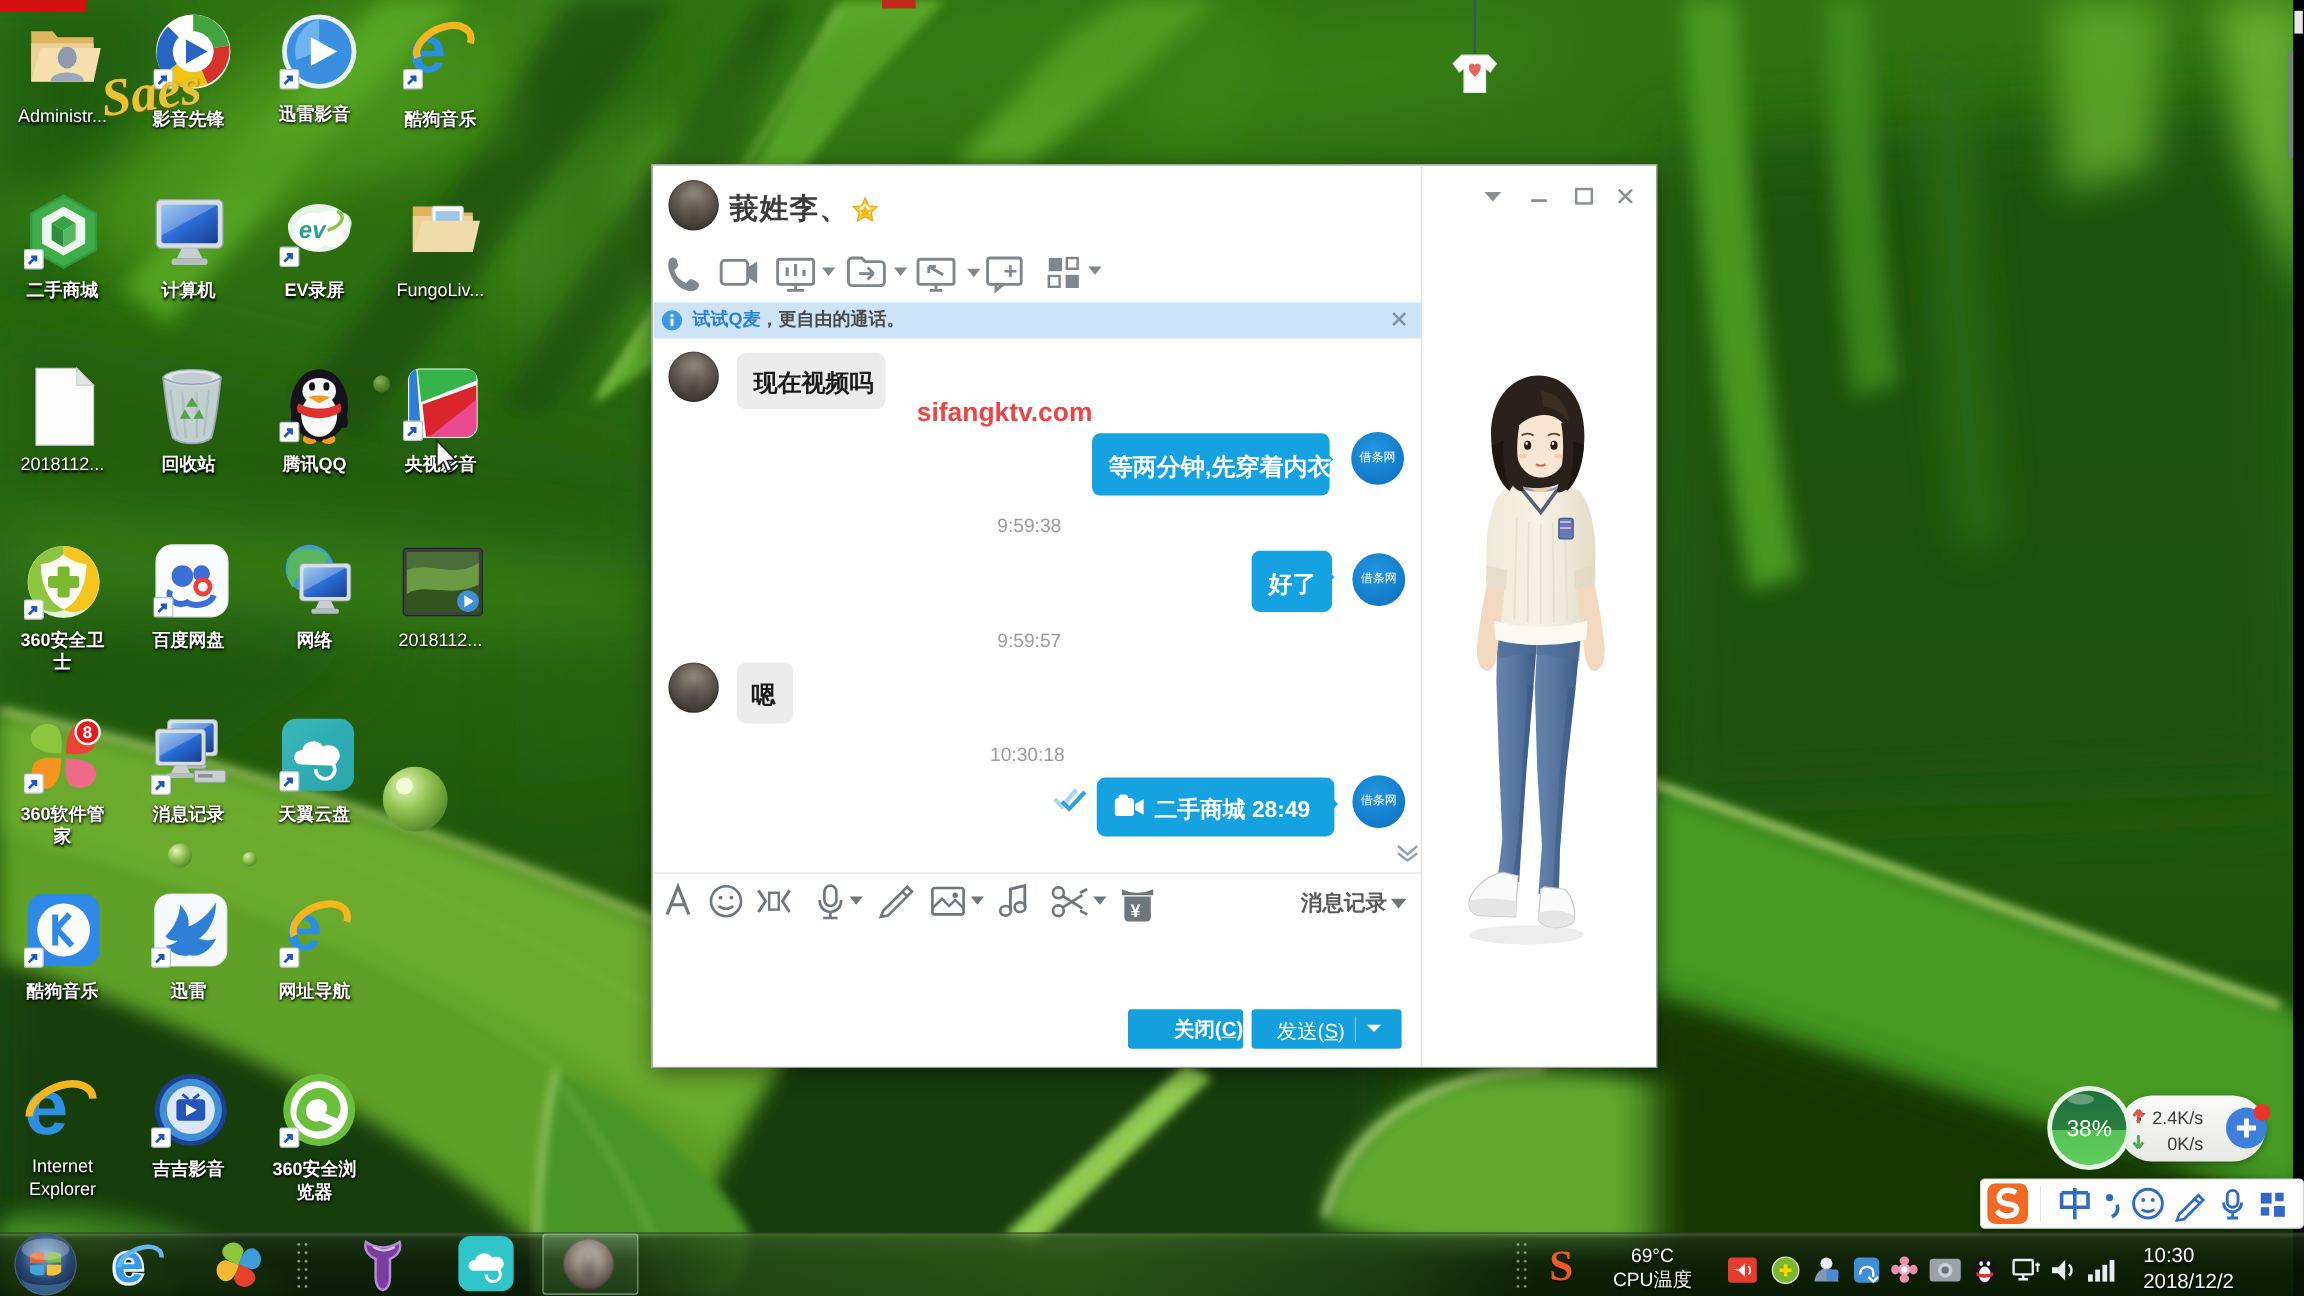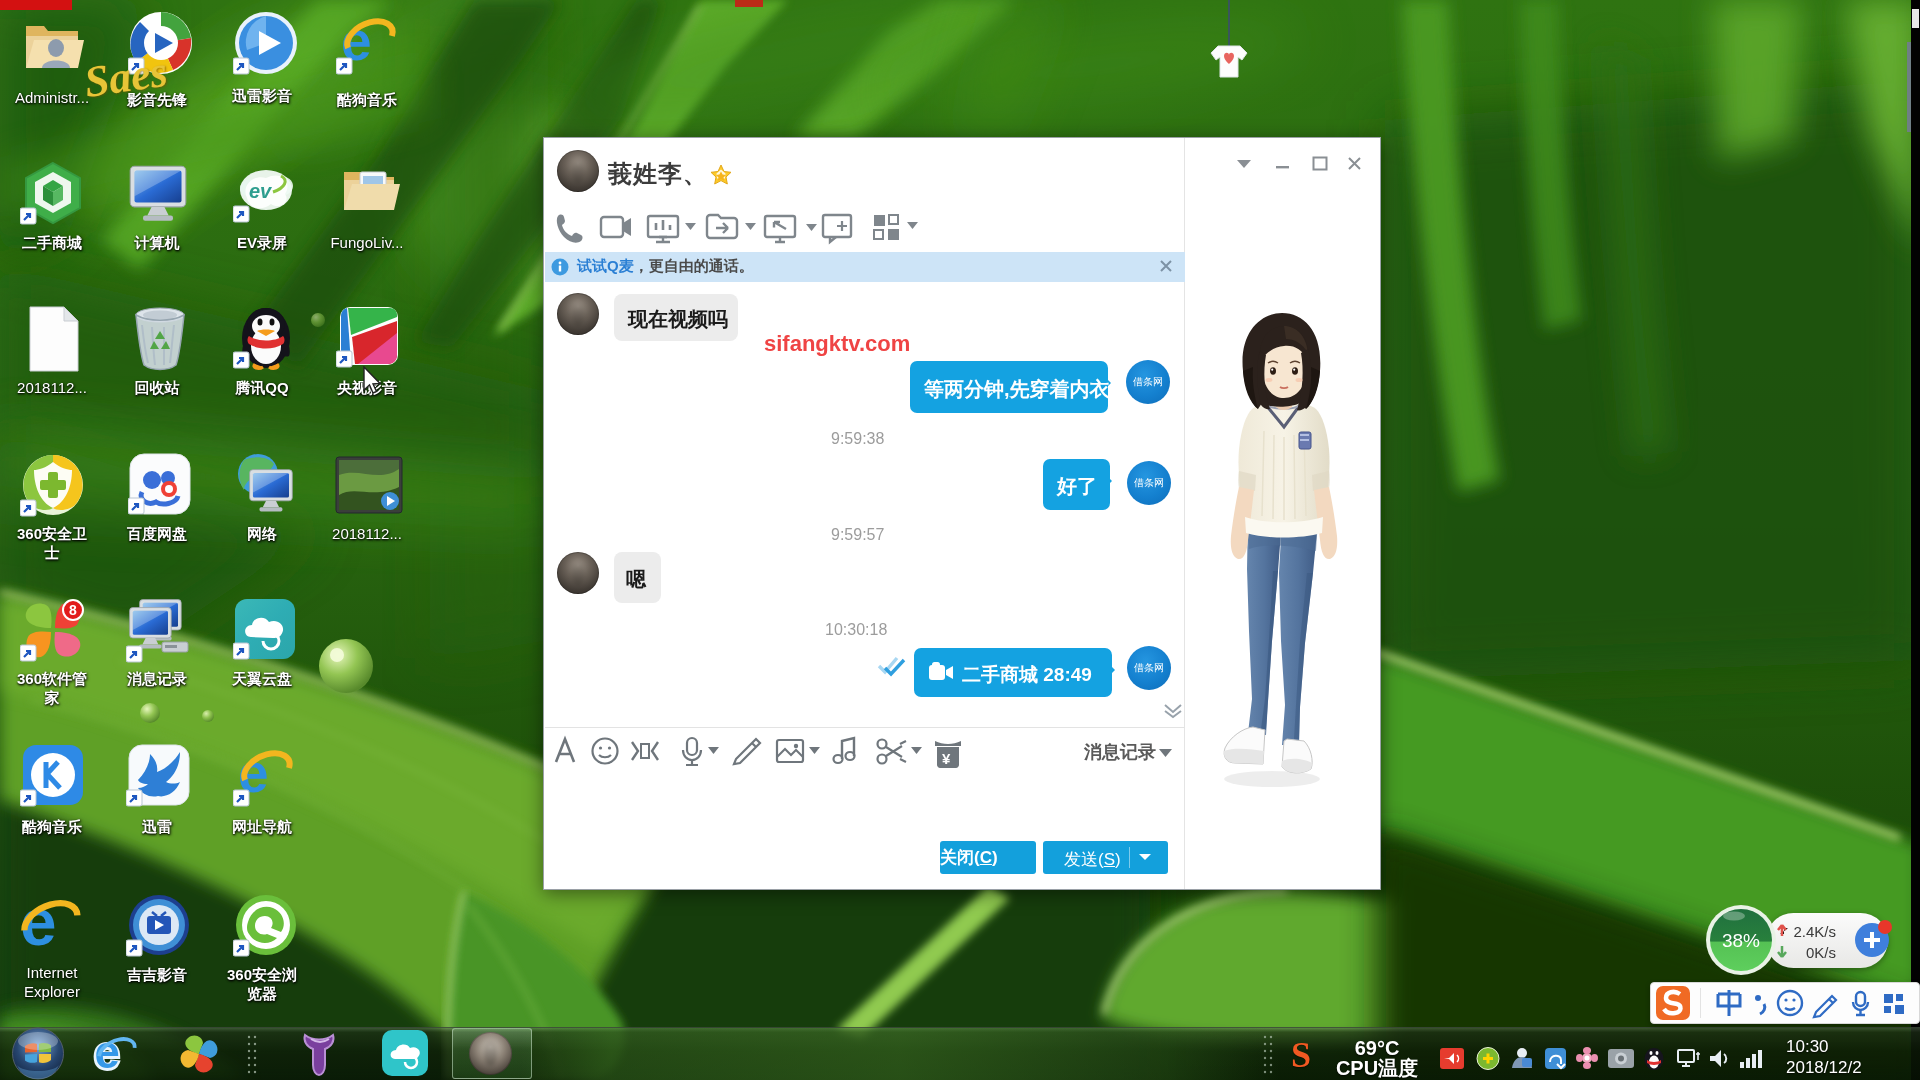--- a/index.html
+++ b/index.html
@@ -535,21 +535,21 @@
           <path d="M1,4 C9,8 19,8 27,4 L27,9 L1,9 Z" fill="#6f767c" stroke="none"></path>
           <path d="M3,10 L25,10 L25,28 C25,29.5 23.5,31 22,31 L6,31 C4.5,31 3,29.5 3,28 Z" fill="#6f767c" stroke="none"></path>
           <text x="8" y="27" font-size="15" font-weight="bold" fill="#fff" stroke="none" font-family="Liberation Sans">¥</text>
         </g>
       </g>
       <text x="540" y="27" font-size="18" font-weight="bold" fill="#5a5a5a">消息记录</text>
       <polygon points="615,18 628,18 621.5,26" fill="#6f767c"></polygon>
     </svg>
 
     <div class="abs" style="left:396px;top:703px;width:96px;height:33px;background:#13a0dc;border-radius:3px;
-         color:#fff;font-size:17px;font-weight:bold;text-align:left;line-height:33px">关闭(<span style="text-decoration:underline">C</span>)</div>
+         color:#fff;font-size:17px;font-weight:bold;text-align:right;line-height:33px">关闭(<span style="text-decoration:underline">C</span>)</div>
     <div class="abs" style="left:499px;top:703px;width:125px;height:33px;background:#13a0dc;border-radius:3px;color:#fff;font-size:17px;">
       <span style="position:absolute;left:21px;top:7px;font-weight:normal">发送(<span style="text-decoration:underline">S</span>)</span>
       <span style="position:absolute;left:86px;top:6px;width:1px;height:21px;background:rgba(255,255,255,.45)"></span>
       <span style="position:absolute;left:96px;top:13px;width:0;height:0;border:6px solid transparent;border-top-color:#fff"></span>
     </div>
 
     <svg class="abs" style="left:662px;top:173px" width="140" height="490" viewBox="0 0 140 490">
       <defs>
         <linearGradient id="jean" x1="0" y1="0" x2="1" y2="0">
           <stop offset="0" stop-color="#6585ad"></stop>
@@ -705,22 +705,22 @@
       <circle cx="3" cy="31" r="1.2"></circle>
         <circle cx="9" cy="31" r="1.2"></circle>
       <circle cx="3" cy="38" r="1.2"></circle>
         <circle cx="9" cy="38" r="1.2"></circle>
     </g>
   </svg>
 
   <div class="abs" style="left:1284px;top:1038px;width:34px;height:34px;
        font-family:'Liberation Serif';font-weight:bold;font-size:36px;color:#f25922;
        text-shadow:0 1px 1px rgba(0,0,0,.4);text-align:center;line-height:34px">S</div>
-  <div class="abs" style="left:1322px;top:1038px;width:110px;color:#fff;font-size:20px;text-align:center;line-height:20px;
-       text-shadow:0 1px 2px rgba(0,0,0,.8);font-weight:bold">69°C<br>CPU温度</div>
+  <div class="abs" style="left:1322px;top:1038px;width:110px;color:#fff;font-size:16px;text-align:center;line-height:20px;
+       text-shadow:0 1px 2px rgba(0,0,0,.8);font-weight:normal">69°C<br>CPU温度</div>
 
   <svg class="abs" style="left:1440px;top:1046px" width="340" height="26" viewBox="0 0 340 26">
     <g>
       <rect x="0" y="2" width="24" height="21" rx="3" fill="#e63c2e"></rect>
       <path d="M4,12 L9,12 L14,7 L14,18 L9,13 Z" fill="#fff"></path>
         <path d="M17,9 C19,11 19,14 17,16" stroke="#fff" stroke-width="1.5" fill="none"></path>
       <circle cx="48" cy="12.5" r="11" fill="#7cb82f" stroke="#e9f2d8" stroke-width="1"></circle>
       <path d="M43,12.5 L53,12.5 M48,7.5 L48,17.5" stroke="#ffd400" stroke-width="3"></path>
       <g transform="translate(70,0)">
         <circle cx="12" cy="7" r="5" fill="#e8eef4"></circle>

